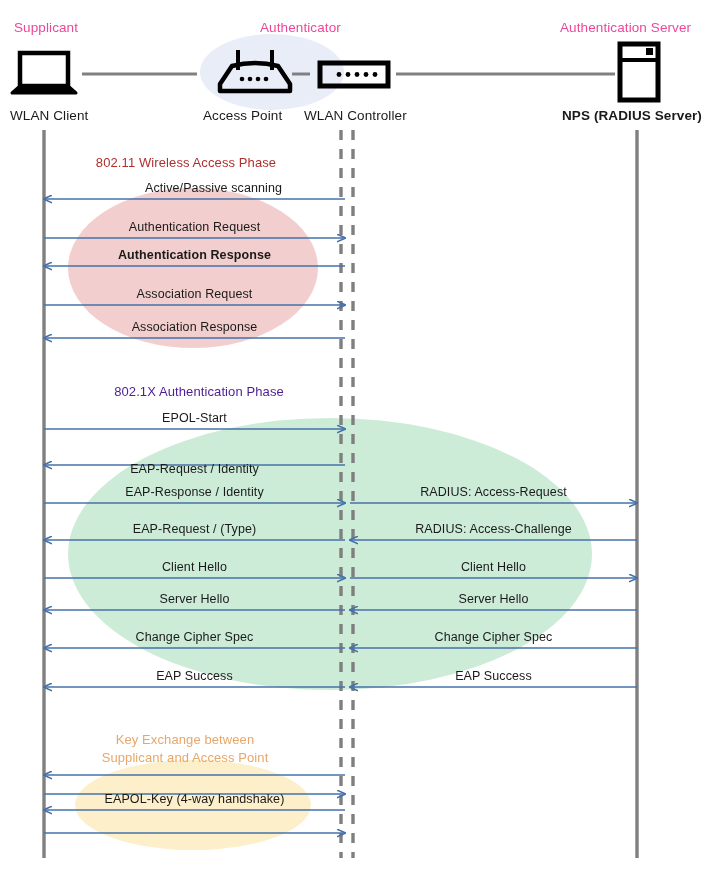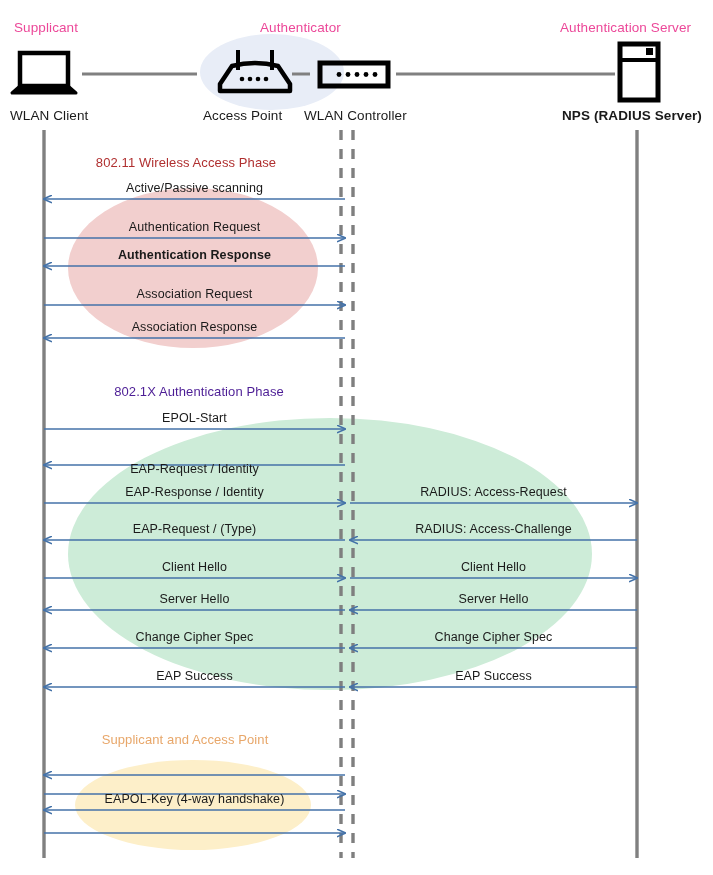--- a/index.html
+++ b/index.html
@@ -121,23 +121,24 @@
       <div class="hdr-label" style="left: 14px; top: 20px;">Supplicant</div>
       <div class="hdr-label" style="left: 260px; top: 20px;">Authenticator</div>
       <div class="hdr-label" style="left: 560px; top: 20px;">Authentication Server</div>
       <div class="node-label" style="left: 10px; top: 108px;">WLAN Client</div>
       <div class="node-label" style="left: 203px; top: 108px;">Access Point</div>
       <div class="node-label" style="left: 304px; top: 108px;">WLAN Controller</div>
       <div class="node-label" style="left: 562px; top: 108px; font-weight: bold;">NPS (RADIUS Server)</div>
       <div class="phase-label" style="left: 66px; top: 155px; width: 240px; color: rgb(176, 48, 48);">802.11 Wireless Access Phase</div>
       <div class="phase-label" style="left: 79px; top: 384px; width: 240px; color: #4c1d95;">802.1X Authentication Phase</div>
       <div class="phase-label two-line" style="left: 85px; top: 731px; width: 200px; color: rgb(232, 167, 106);">
+        <div>Key Exchange between</div>
         <div>Supplicant and Access Point</div>
       </div>
-      <div class="msg-label" style="left: 44px; top: 181px; width: 301px;">Active/Passive scanning</div>
+      <div class="msg-label" style="left: 44px; top: 181px; width: 301px; padding-left: 19px;">Active/Passive scanning</div>
       <div class="msg-label" style="left: 44px; top: 220px; width: 301px;">Authentication  Request</div>
       <div class="msg-label" style="left: 44px; top: 248px; width: 301px; font-weight: bold;">Authentication  Response</div>
       <div class="msg-label" style="left: 44px; top: 287px; width: 301px;">Association Request</div>
       <div class="msg-label" style="left: 44px; top: 320px; width: 301px;">Association Response</div>
       <div class="msg-label" style="left: 44px; top: 411px; width: 301px;">EPOL-Start</div>
       <div class="msg-label" style="left: 44px; top: 462px; width: 301px;">EAP-Request / Identity</div>
       <div class="msg-label" style="left: 44px; top: 485px; width: 301px;">EAP-Response / Identity</div>
       <div class="msg-label" style="left: 44px; top: 522px; width: 301px;">EAP-Request / (Type)</div>
       <div class="msg-label" style="left: 44px; top: 560px; width: 301px;">Client Hello</div>
       <div class="msg-label" style="left: 44px; top: 592px; width: 301px;">Server Hello</div>

